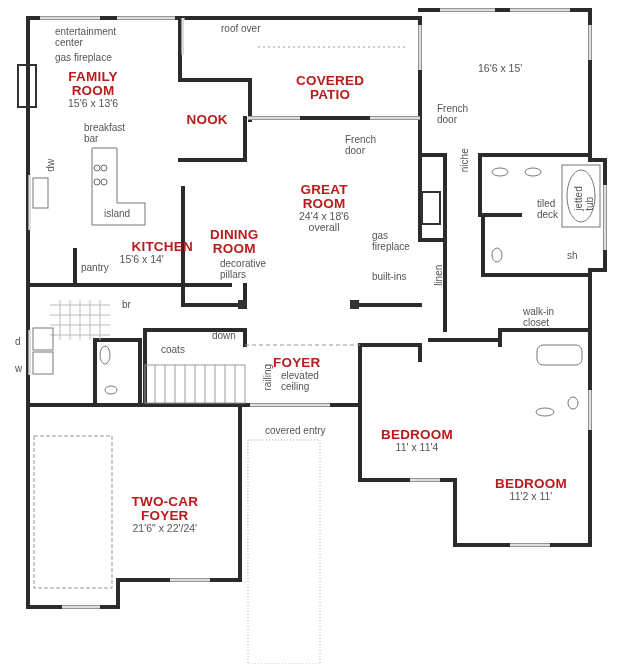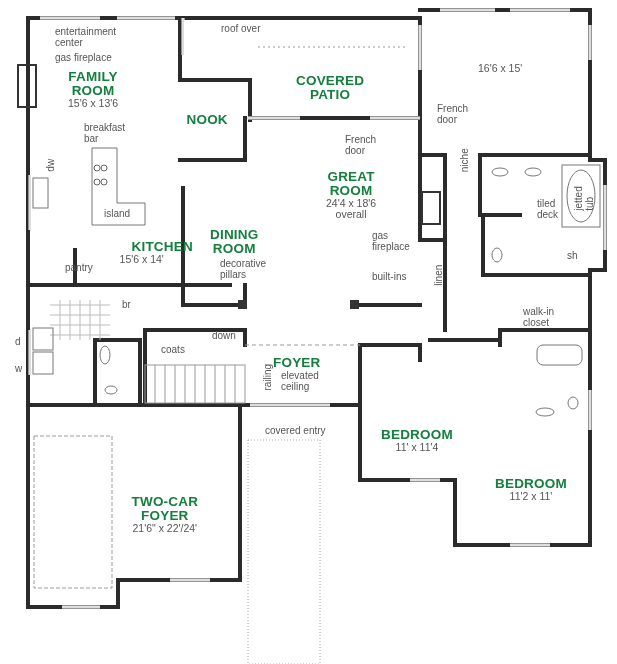--- a/index.html
+++ b/index.html
@@ -1,19 +1,19 @@
 <!DOCTYPE html>
 <html><head>
 <meta charset="utf-8">
 <style>
   html, body { margin:0; padding:0; background:#ffffff; }
   body { width:617px; height:664px; position:relative; overflow:hidden; font-family:"Liberation Sans", sans-serif; }
   #plan { position:absolute; left:0; top:0; width:617px; height:664px; }
   .lbl { position:absolute; color:#333; white-space:nowrap; text-align:center; line-height:1.05; }
-  .room-name { font-weight:bold; font-size:13.5px; color:#15803d; letter-spacing:0.2px; }
+  .room-name { font-weight:bold; font-size:13.5px; color:#b91c1c; letter-spacing:0.2px; }
   .room-dim { font-size:10.5px; color:#555; }
   .note { font-size:10px; color:#555; text-align:left; }
   .vert { transform:rotate(-90deg); transform-origin:center center; }
 </style>
 </head>
 <body>
 
 <svg id="plan" viewBox="0 0 617 664" xmlns="http://www.w3.org/2000/svg">
   <g id="walls">
       <line x1="28" y1="18" x2="28" y2="418" stroke="#2b2b2b" stroke-width="4" stroke-linecap="square"></line>
@@ -186,21 +186,21 @@
     <div class="lbl" style="left: 186.5px; top: 113px;">
       <div class="room-name" style="white-space: pre;">NOOK</div>
     </div>
     <div class="lbl" style="left: 296px; top: 74px;">
       <div class="room-name" style="white-space: pre;">COVERED
 PATIO</div>
     </div>
     <div class="lbl" style="left: 478px; top: 63px;">
       <div class="room-dim">16'6 x 15'</div>
     </div>
-    <div class="lbl" style="left: 299px; top: 170px; margin-left: 27px;">
+    <div class="lbl" style="left: 299px; top: 183px;">
       <div class="room-name" style="white-space: pre;">GREAT
 ROOM</div>
       <div class="room-dim">24'4 x 18'6</div>
       <div class="room-dim">overall</div>
     </div>
     <div class="lbl" style="left: 210px; top: 228px;">
       <div class="room-name" style="white-space: pre;">DINING
 ROOM</div>
     </div>
     <div class="lbl" style="left: 90.5px; top: 240px;">
@@ -222,21 +222,21 @@
       <div class="room-name" style="white-space: pre;">TWO-CAR
 FOYER</div>
       <div class="room-dim">21'6" x 22'/24'</div>
     </div>
     <div class="lbl note" style="white-space: pre; left: 55px; top: 27px;">entertainment
 center</div>
     <div class="lbl note" style="white-space: pre; left: 55px; top: 53px;">gas fireplace</div>
     <div class="lbl note" style="white-space: pre; left: 84px; top: 123px;">breakfast
 bar</div>
     <div class="lbl note" style="white-space: pre; left: 104px; top: 209px;">island</div>
-    <div class="lbl note" style="white-space: pre; left: 25px; top: 263px; padding-left: 40px;">pantry</div>
+    <div class="lbl note" style="white-space: pre; left: 41px; top: 263px; padding-left: 40px;">pantry</div>
     <div class="lbl note" style="white-space: pre; left: 221px; top: 24px;">roof over</div>
     <div class="lbl note" style="white-space: pre; left: 345px; top: 135px;">French
 door</div>
     <div class="lbl note" style="white-space: pre; left: 437px; top: 104px;">French
 door</div>
     <div class="lbl note vert" style="white-space: pre; left: 453px; top: 155px;">niche</div>
     <div class="lbl note" style="white-space: pre; left: 537px; top: 199px;">tiled
 deck</div>
     <div class="lbl note vert" style="white-space: pre; left: 572px; top: 188px;">jetted
 tub</div>

